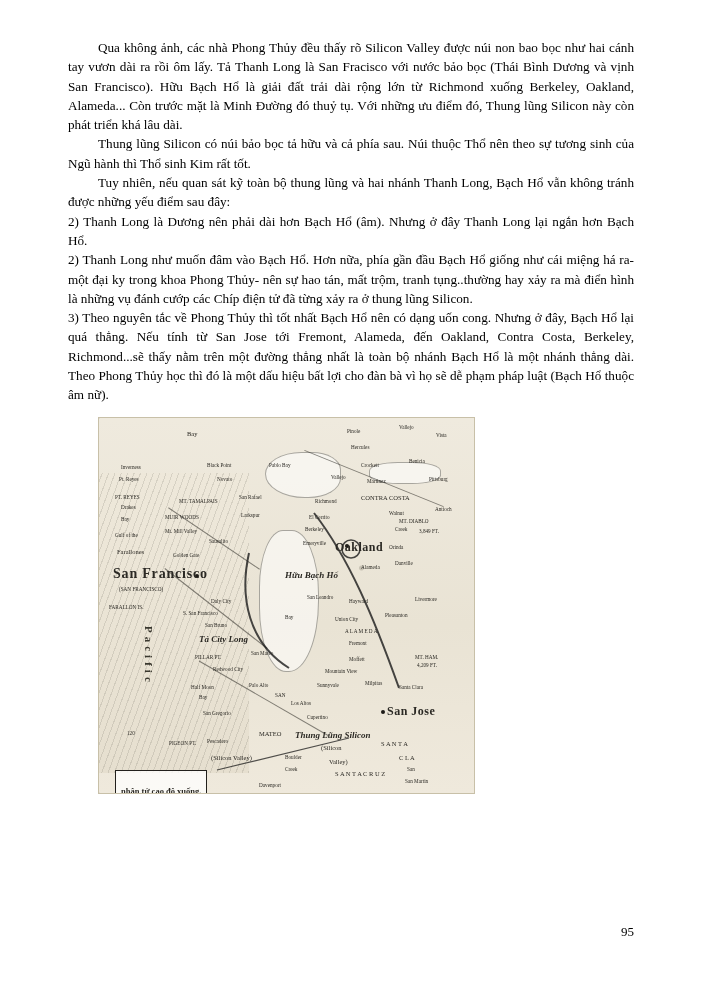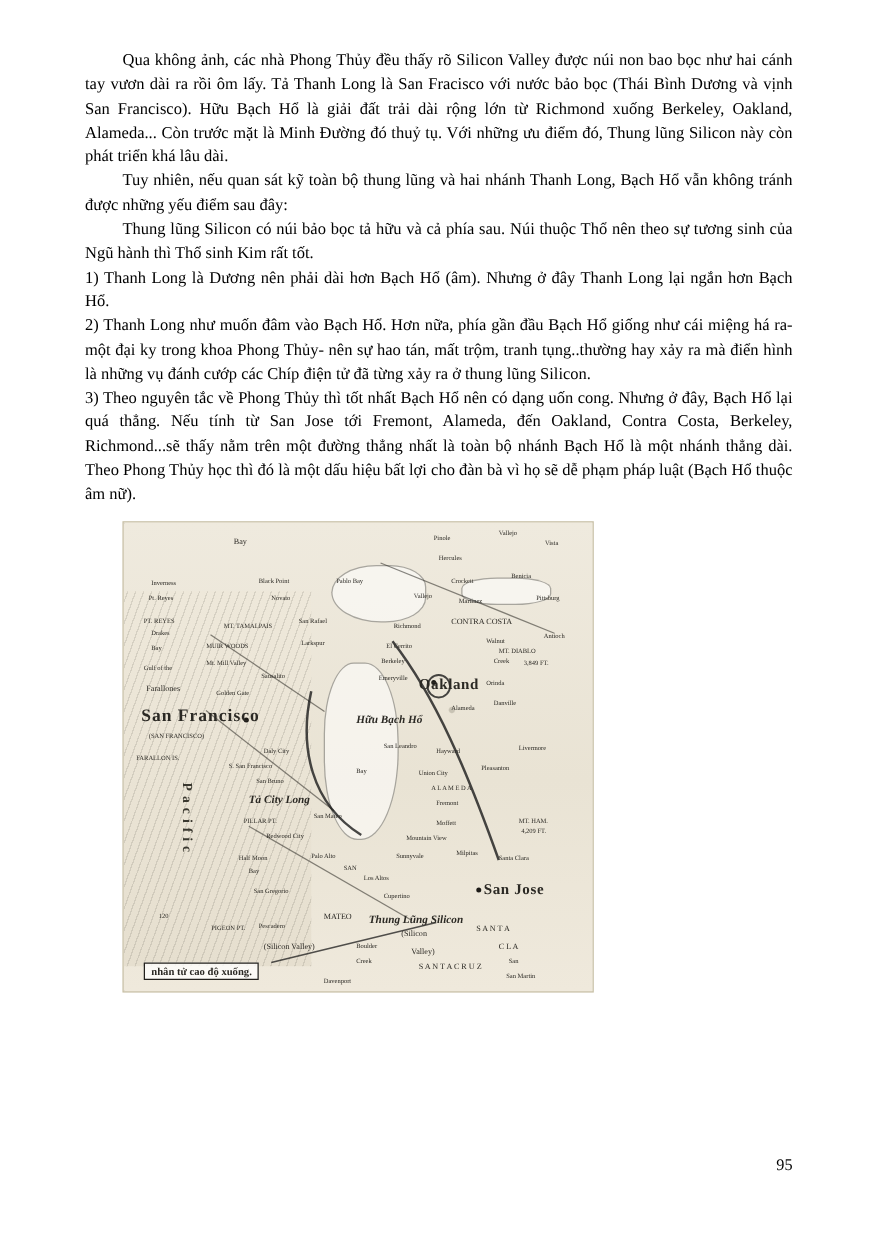--- a/index.html
+++ b/index.html
@@ -109,21 +109,21 @@
   .vert {
     writing-mode: vertical-rl;
     letter-spacing: 4px;
     font-size: 11px;
     font-weight: bold;
     color: #3a382f;
   }
   .boxed {
     border: 1.6px solid #22201c;
     background: rgba(255,255,255,0.75);
-    padding: 1px 5px;
+    padding: 15px 5px;
     font-size: 8.5px;
     font-weight: bold;
   }
   .dot {
     position: absolute;
     width: 4px; height: 4px;
     border-radius: 50%;
     background: #1d1b17;
   }
   .page-number {
@@ -134,23 +134,23 @@
   }
 </style>
 </head>
 <body>
 
 <div class="page">
 
 
   <div class="body-text">
     <p class="indent">Qua không ảnh, các nhà Phong Thủy đều thấy rõ Silicon Valley được núi non bao bọc như hai cánh tay vươn dài ra rồi ôm lấy. Tả Thanh Long là San Fracisco với nước bảo bọc (Thái Bình Dương và vịnh San Francisco). Hữu Bạch Hổ là giải đất trải dài rộng lớn từ Richmond xuống Berkeley, Oakland, Alameda... Còn trước mặt là Minh Đường đó thuỷ tụ. Với những ưu điểm đó, Thung lũng Silicon này còn phát triển khá lâu dài.</p>
+    <p class="indent">Thung lũng Silicon có núi bảo bọc tả hữu và cả phía sau. Núi thuộc Thổ nên theo sự tương sinh của Ngũ hành thì Thổ sinh Kim rất tốt.</p>
     <p class="indent">Tuy nhiên, nếu quan sát kỹ toàn bộ thung lũng và hai nhánh Thanh Long, Bạch Hổ vẫn không tránh được những yếu điểm sau đây:</p>
-    <p class="indent">Thung lũng Silicon có núi bảo bọc tả hữu và cả phía sau. Núi thuộc Thổ nên theo sự tương sinh của Ngũ hành thì Thổ sinh Kim rất tốt.</p>
-    <p>1) Thanh Long là Dương nên phải dài hơn Bạch Hổ (âm). Nhưng ở đây Thanh Long lại ngắn hơn Bạch Hổ.</p>
+    <p>2) Thanh Long là Dương nên phải dài hơn Bạch Hổ (âm). Nhưng ở đây Thanh Long lại ngắn hơn Bạch Hổ.</p>
     <p>2) Thanh Long như muốn đâm vào Bạch Hổ. Hơn nữa, phía gần đầu Bạch Hổ giống như cái miệng há ra- một đại ky trong khoa Phong Thủy- nên sự hao tán, mất trộm, tranh tụng..thường hay xảy ra mà điển hình là những vụ đánh cướp các Chíp điện tử đã từng xảy ra ở thung lũng Silicon.</p>
     <p>3) Theo nguyên tắc về Phong Thủy thì tốt nhất Bạch Hổ nên có dạng uốn cong. Nhưng ở đây, Bạch Hổ lại quá thẳng. Nếu tính từ San Jose tới Fremont, Alameda, đến Oakland, Contra Costa, Berkeley, Richmond...sẽ thấy nằm trên một đường thẳng nhất là toàn bộ nhánh Bạch Hổ là một nhánh thẳng dài. Theo Phong Thủy học thì đó là một dấu hiệu bất lợi cho đàn bà vì họ sẽ dễ phạm pháp luật (Bạch Hổ thuộc âm nữ).</p>
   </div>
 
   <div class="figure-wrap">
     <div class="map-frame">
       <div class="map-canvas"></div>
       <div class="sea"></div>
 
       <div class="bay" style="left:166px; top:34px; width:74px; height:44px; border-radius:50% 40% 45% 55%;"></div>

